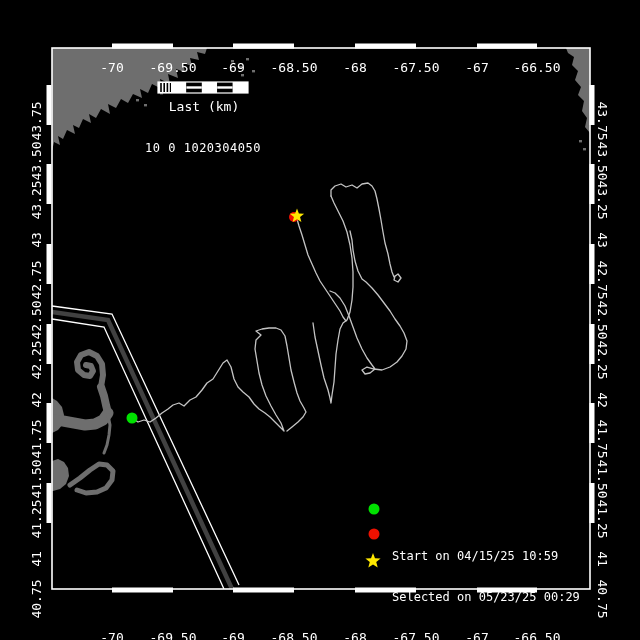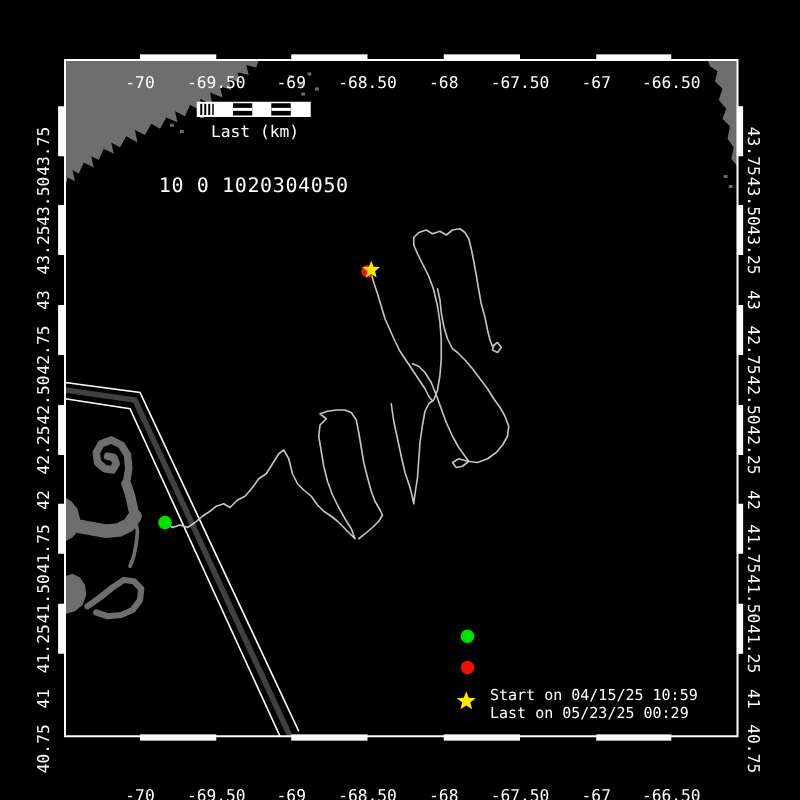--- a/index.html
+++ b/index.html
@@ -6,21 +6,21 @@
   #fig{position:relative;width:640px;height:640px;background:#000;overflow:hidden;
        font-family:"DejaVu Sans Mono", monospace;}
   #map-svg{position:absolute;left:0;top:0;}
   #labels{position:absolute;left:0;top:0;width:640px;height:640px;pointer-events:none;margin-top:36px;}
   .tick{position:absolute;color:#fff;font-size:13px;white-space:nowrap;
         transform:translate(-50%,-50%);}
   .tick.rot-l{transform:translate(-50%,-50%) rotate(-90deg);}
   .tick.rot-r{transform:translate(-50%,-50%) rotate(90deg);}
   .sb-title{position:absolute;color:#fff;font-size:13px;white-space:nowrap;
             transform:translate(-50%,-50%);}
-  .sb-nums{position:absolute;color:#fff;font-size:16px;white-space:nowrap;
+  .sb-nums{position:absolute;color:#fff;font-size:12px;white-space:nowrap;
            transform:translate(-50%,-50%);letter-spacing:0.5px;}
   .leg-label{position:absolute;color:#fff;font-size:12px;white-space:nowrap;
              transform:translate(0,-50%);}
 </style>
 </head>
 <body>
 
 <div id="fig">
   <svg id="map-svg" width="640" height="640" viewBox="0 0 640 640">
       <defs>
@@ -138,15 +138,15 @@
       <span class="tick rot-r" style="left: 602px; top: 324px;">42.25</span>
       <span class="tick rot-r" style="left: 602px; top: 364px;">42</span>
       <span class="tick rot-r" style="left: 602px; top: 403px;">41.75</span>
       <span class="tick rot-r" style="left: 602px; top: 443px;">41.50</span>
       <span class="tick rot-r" style="left: 602px; top: 483px;">41.25</span>
       <span class="tick rot-r" style="left: 602px; top: 523px;">41</span>
       <span class="tick rot-r" style="left: 602px; top: 563px;">40.75</span>
       <span class="sb-title" style="left: 204px; top: 70px;">Last (km)</span>
       <span class="sb-nums" style="left: 203px; top: 112px;">10 0 1020304050</span>
       <span class="leg-label" style="left: 392px; top: 520px;">Start on 04/15/25 10:59</span>
-      <span class="leg-label" style="left: 392px; top: 534px;">Last on 05/23/25 00:29</span>
+      <span class="leg-label" style="left: 392px; top: 561px;">Selected on 05/23/25 00:29</span>
     </div>
 </div>
 
 </body></html>

